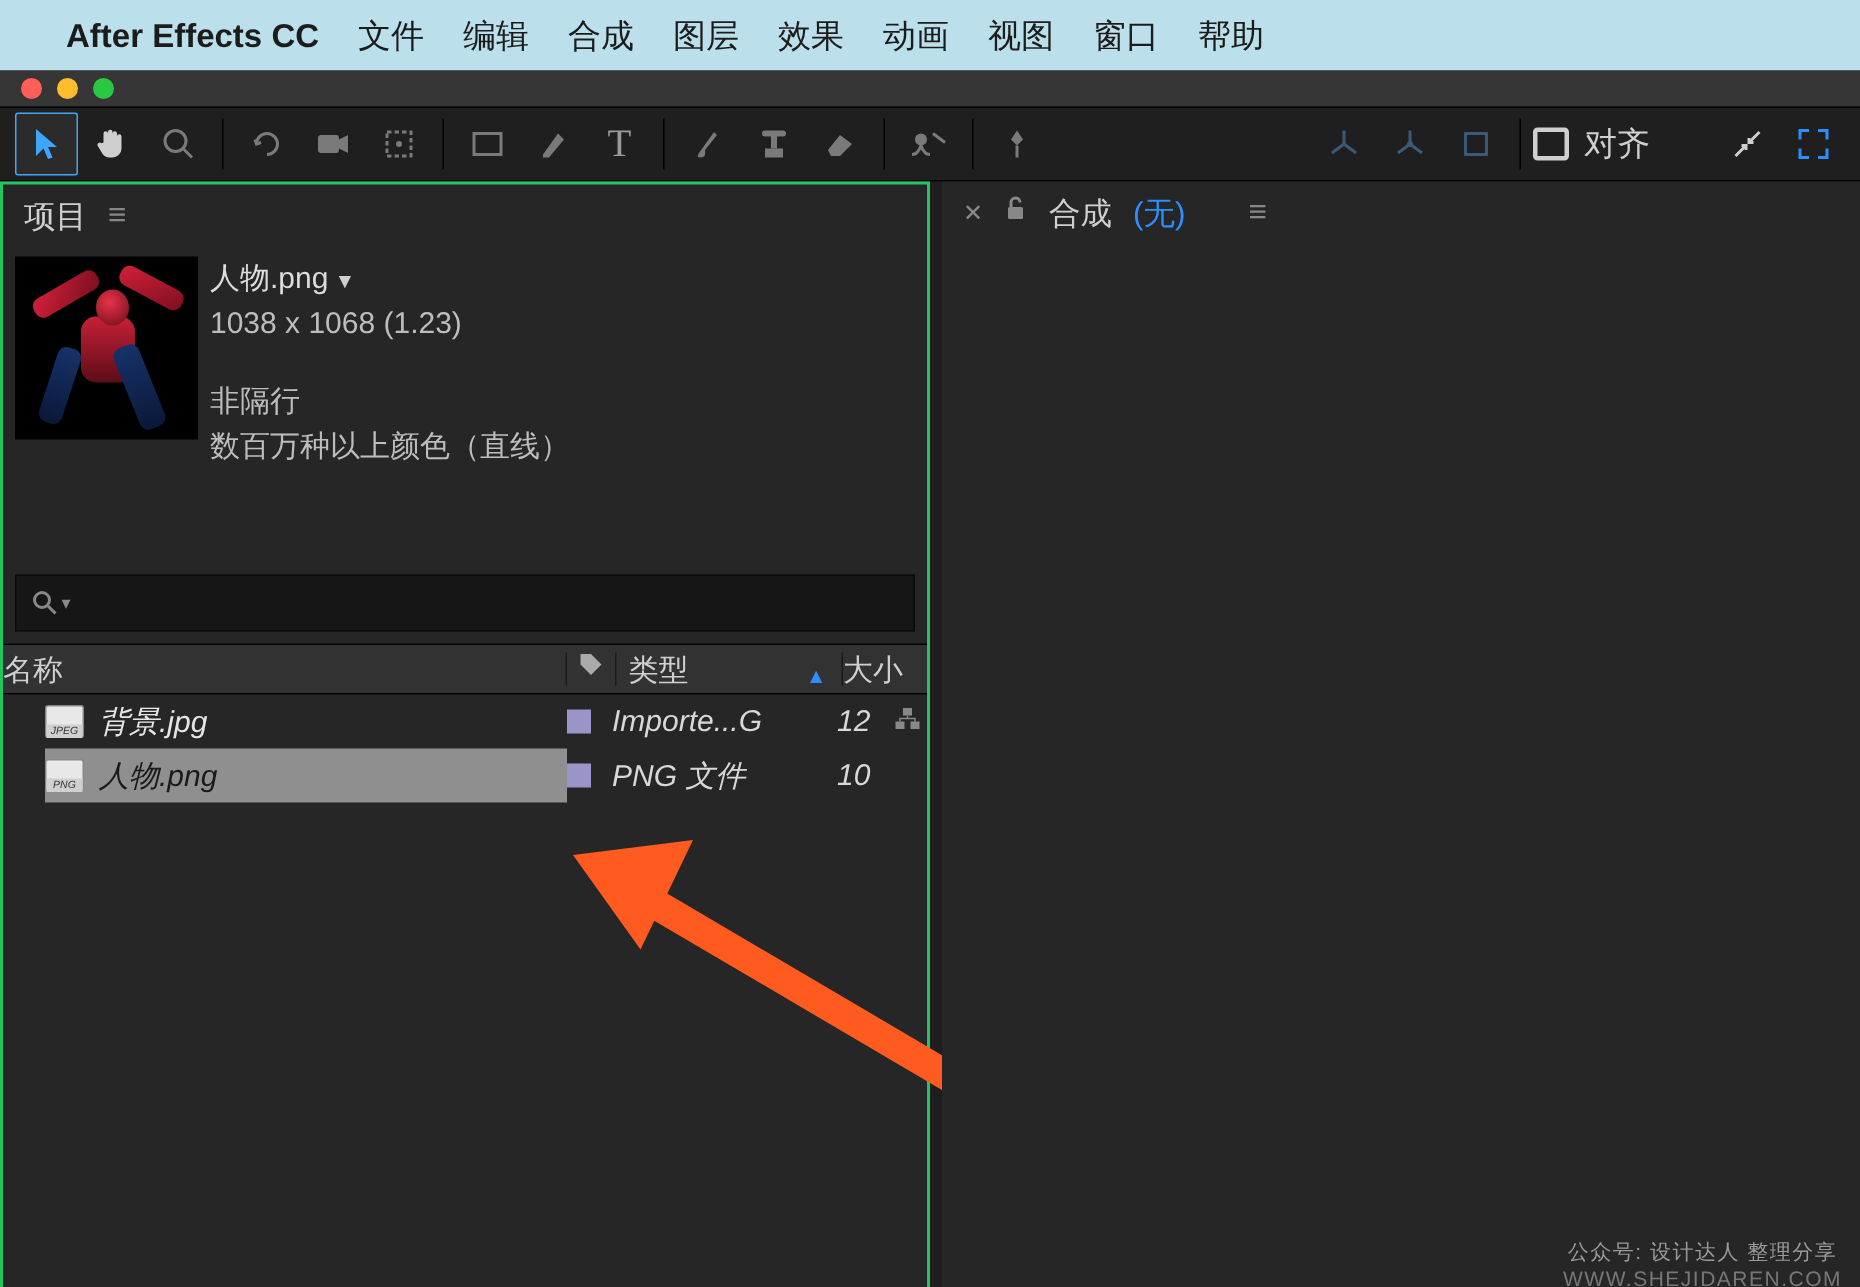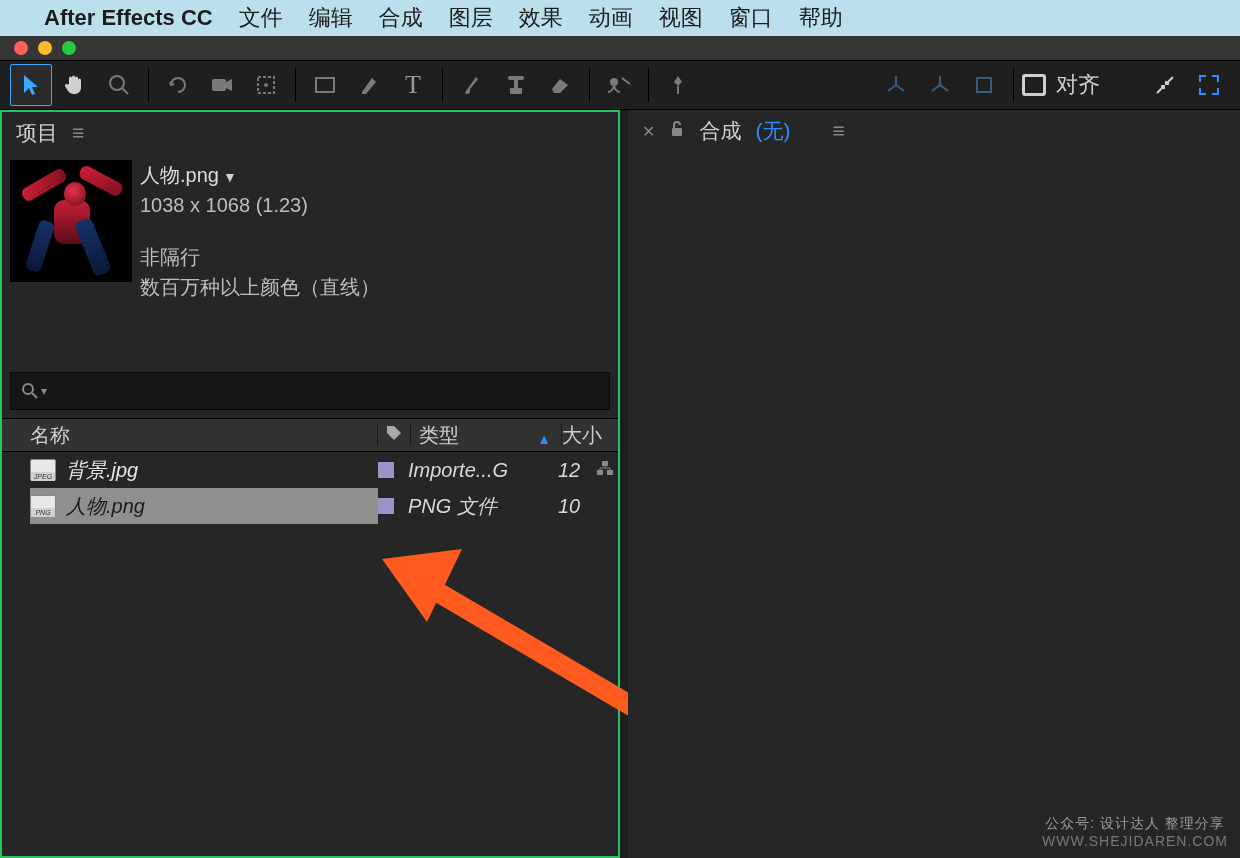--- a/index.html
+++ b/index.html
@@ -1,19 +1,19 @@
 <!DOCTYPE html>
 <html><head>
 <meta charset="utf-8">
 <style>
 * { margin:0; padding:0; box-sizing:border-box; font-family:-apple-system,"Helvetica Neue",Arial,sans-serif; }
 body { width:1240px; height:858px; background:#1e1e1e; overflow:hidden; position:relative; }
 
 
-.menubar { height:36px; background:#bce0eb; display:flex; align-items:center; padding:0 18px; gap:26px; color:#1c1c1c; font-size:22px; }
+.menubar { height:47px; background:#bce0eb; display:flex; align-items:center; padding:0 18px; gap:26px; color:#1c1c1c; font-size:22px; }
 .menubar .app-name { font-weight:700; }
 .menubar .apple { font-size:22px; }
 .menubar span { cursor:default; }
 
 
 .titlebar { height:24px; background:#363636; display:flex; align-items:center; padding-left:14px; gap:10px; }
 .dot { width:14px; height:14px; border-radius:50%; }
 .dot.r{background:#ff5f57;} .dot.y{background:#ffbd2e;} .dot.g{background:#28c840;}
 
 
@@ -42,21 +42,21 @@
 .thumb { width:122px; height:122px; background:#000; position:relative; overflow:hidden; }
 .asset-meta { color:#bdbdbd; font-size:20px; line-height:1.5; }
 .asset-meta .fname { color:#dcdcdc; }
 .asset-meta .tri { font-size:14px; margin-left:4px; color:#cfcfcf; }
 
 
 .search { margin:70px 8px 8px 8px; height:38px; background:#161616; border:1px solid #0a0a0a; display:flex; align-items:center; padding:0 10px; color:#888; font-size:20px; }
 
 
 .ptable { font-size:20px; color:#cfcfcf; }
-.ptable .hdr { display:flex; align-items:center; height:34px; background:#323232; border-top:1px solid #000; border-bottom:1px solid #000; padding-left:28px; }
+.ptable .hdr { display:flex; align-items:center; height:34px; background:#323232; border-top:1px solid #000; border-bottom:1px solid #000; }
 .ptable .hdr .col-name { flex:1; }
 .ptable .hdr .tag-col { width:32px; text-align:center; color:#aaa; }
 .ptable .hdr .col-type { width:150px; padding-left:8px; position:relative; }
 .ptable .hdr .sort-tri { color:#2e8eff; font-size:14px; position:absolute; right:10px; top:9px; }
 .ptable .hdr .col-size { width:56px; }
 .ptable .hdr .vsep { width:1px; height:22px; background:#1a1a1a; }
 
 .row { display:flex; align-items:center; height:36px; padding-left:28px;font-style:italic; }
 .row .ficon { width:26px; height:22px; margin-right:10px; background:#e8e8e8; border:1px solid #888; border-radius:2px; position:relative; }
 .row .ficon::after { content:attr(data-ext); position:absolute; bottom:-1px; left:0; right:0; font-size:7px; text-align:center; color:#333; background:#d0d0d0; line-height:9px; }

